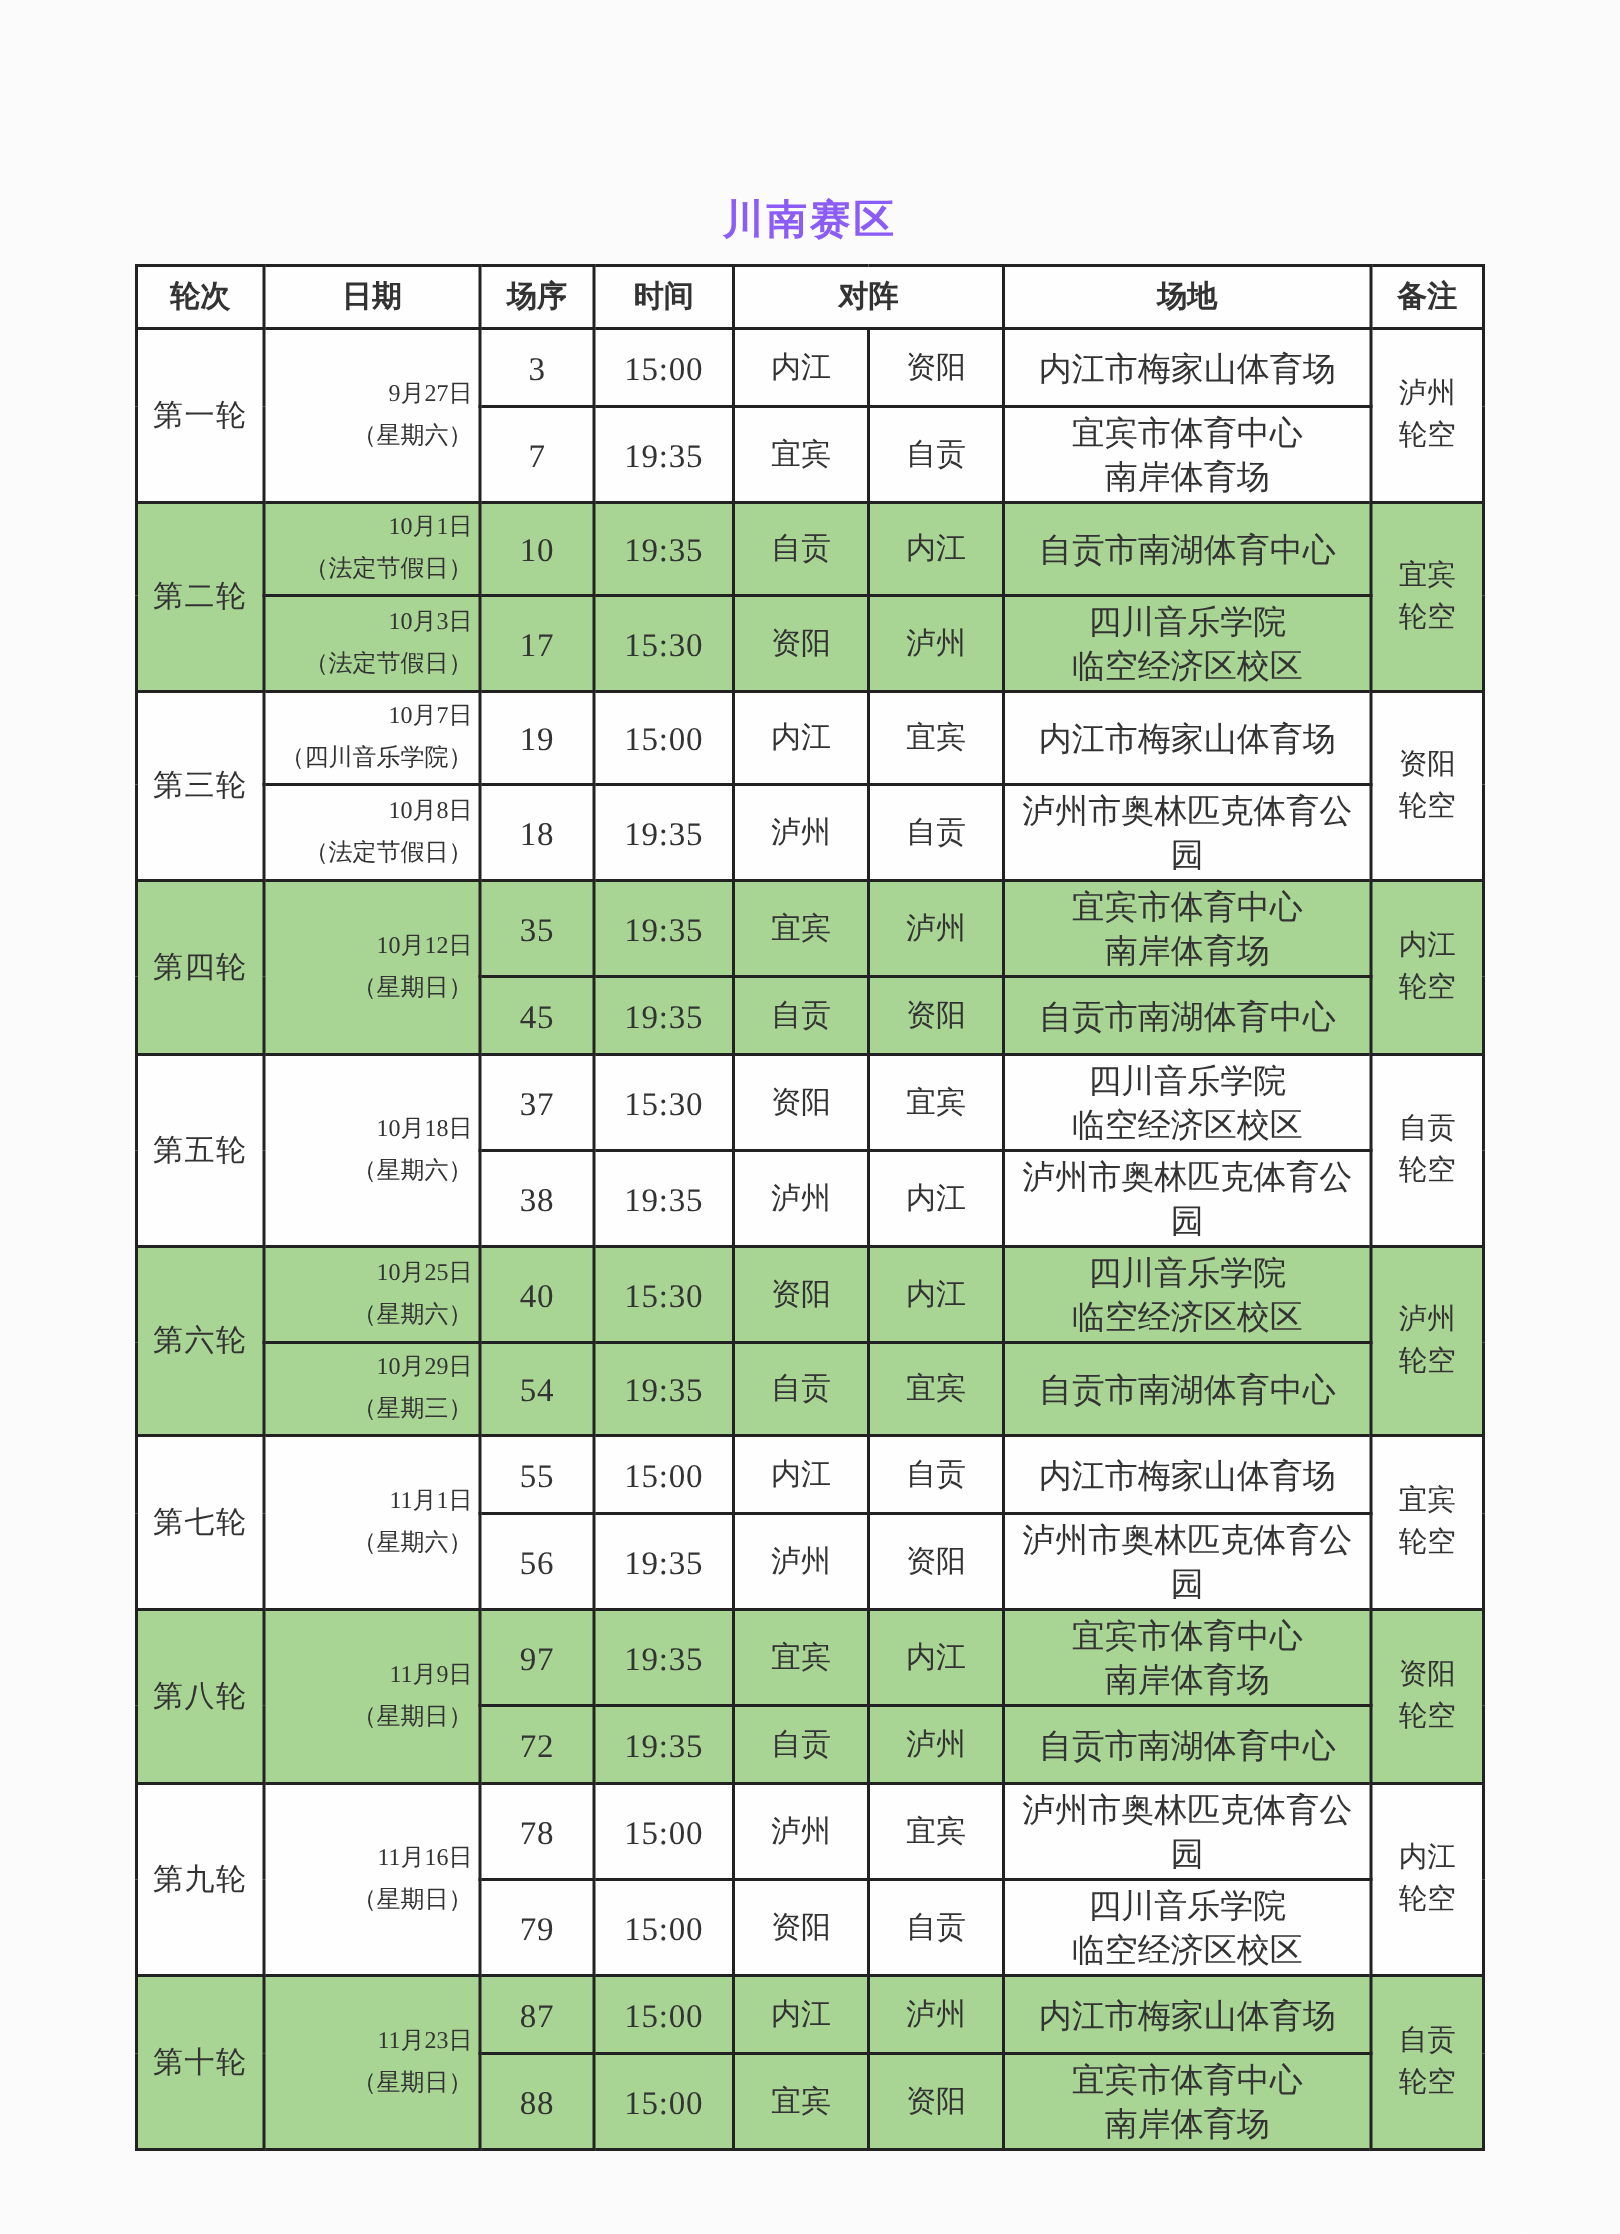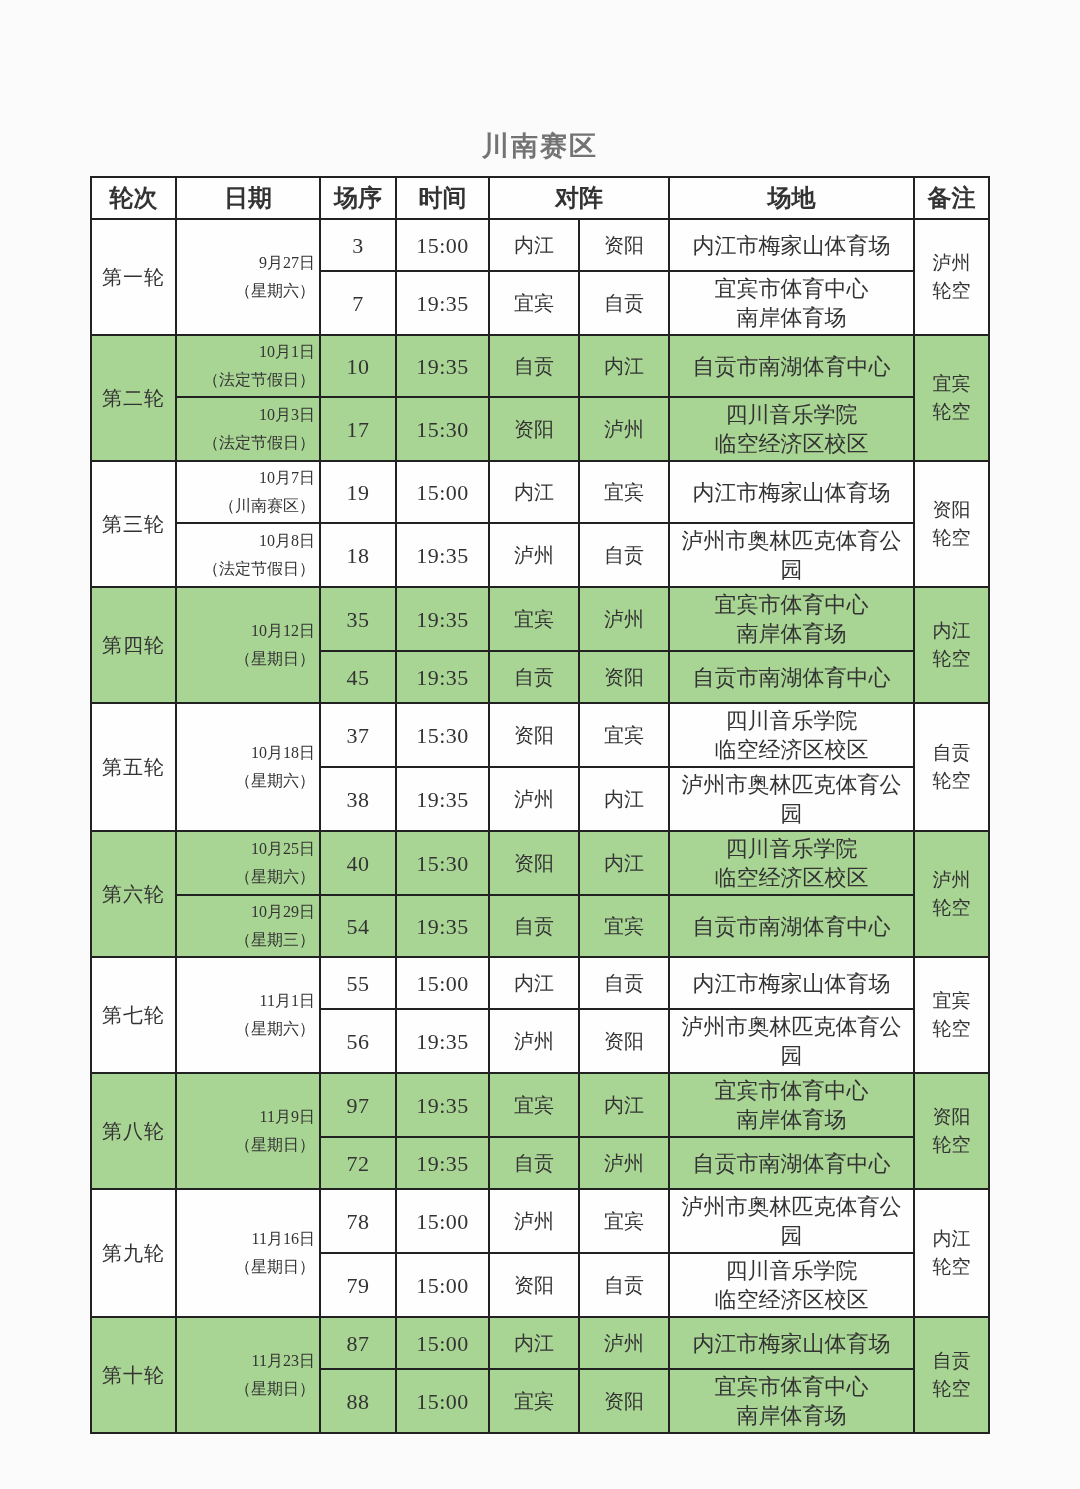--- a/index.html
+++ b/index.html
@@ -15,21 +15,21 @@
     background:var(--bg);
     font-family:"Liberation Serif","DejaVu Serif",serif;
     color:var(--text);
   }
   .page{width:1080px;height:1489px;overflow:hidden;}
   .page-title{
     margin-top:128px;
     text-align:center;
     font-size:27px;
     font-weight:bold;
-    color:#737373;
+    color:#8b5cf6;
     letter-spacing:2px;
     font-family:"Liberation Serif","DejaVu Serif",serif;
   }
   table.schedule{
     border-collapse:collapse;
     table-layout:fixed;
     width:898px;
     margin:12px auto 0 auto;
     background:#fefefe;
   }
@@ -46,21 +46,21 @@
     vertical-align:middle;
     white-space:pre-line;
     padding:2px 4px;
     font-size:20px;
     line-height:29px;
     color:var(--text);
   }
   thead th{
     font-family:"Liberation Sans","DejaVu Sans",sans-serif;
     font-weight:bold;
-    font-size:24px;
+    font-size:20px;
     height:42px;
     line-height:22px;
     background:#fefefe;
   }
   tbody tr{height:52px;}
   td.num{font-size:22px;letter-spacing:0.5px;}
   td.date{font-size:16px;line-height:28px;text-align:right;}
   td.round{letter-spacing:1px;}
   td.remark{font-size:19px;line-height:28px;}
   td.venue{font-size:22px;}
@@ -136,21 +136,21 @@
         <td class="num">15:30</td>
         <td>资阳</td>
         <td>泸州</td>
         <td class="venue">四川音乐学院
 临空经济区校区</td>
       </tr>
 
       <tr>
         <td class="round" rowspan="2">第三轮</td>
         <td class="date">10月7日
-（川南赛区）</td>
+（四川音乐学院）</td>
         <td class="num">19</td>
         <td class="num">15:00</td>
         <td>内江</td>
         <td>宜宾</td>
         <td class="venue">内江市梅家山体育场</td>
         <td class="remark" rowspan="2">资阳
 轮空</td>
       </tr>
       <tr>
         <td class="date">10月8日

